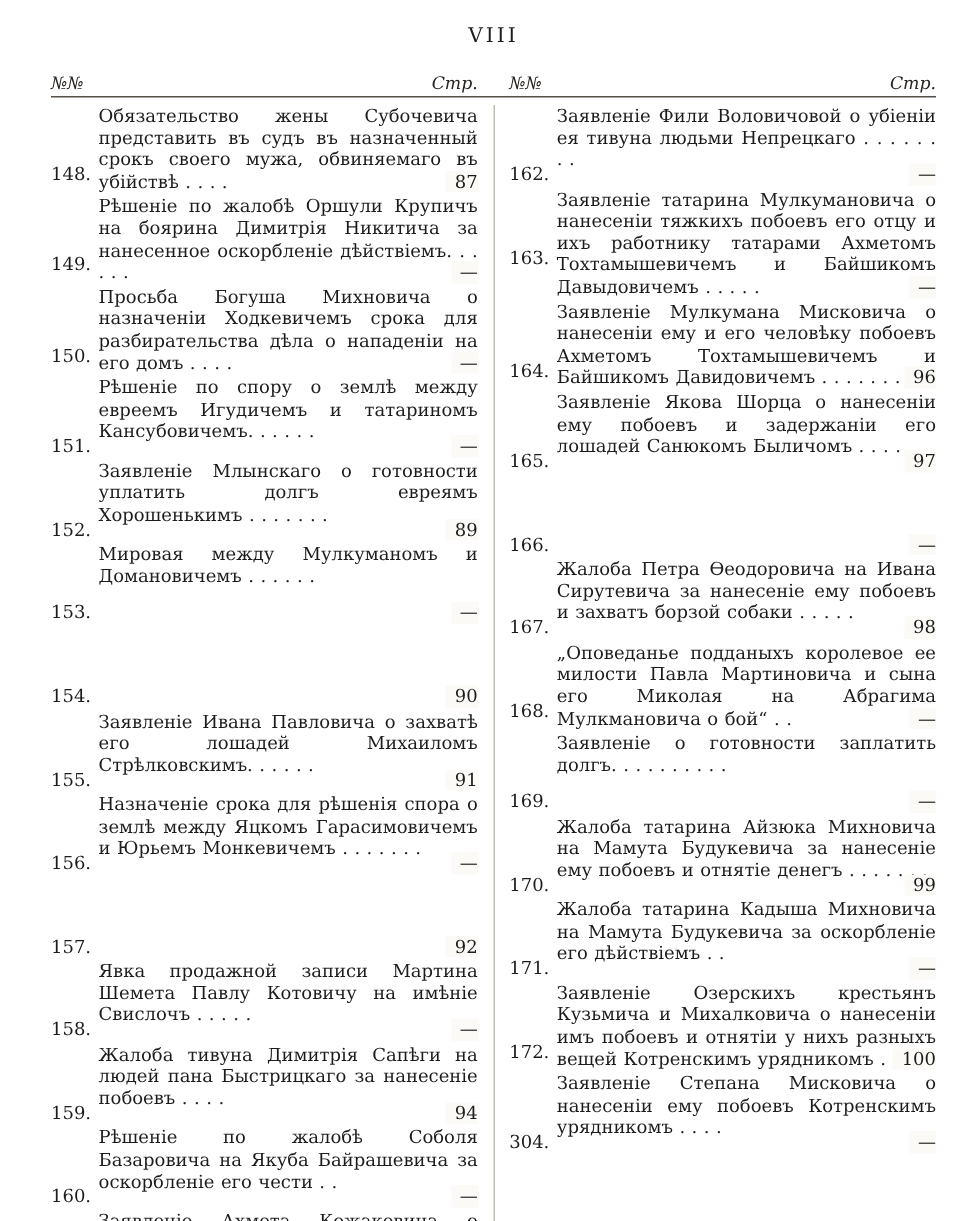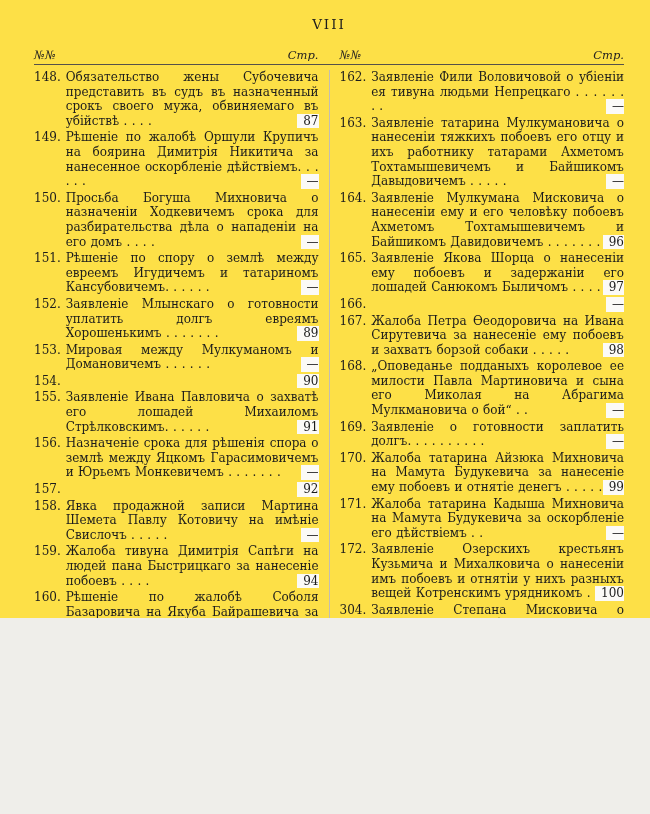--- a/index.html
+++ b/index.html
@@ -5,22 +5,22 @@
   * { margin: 0; padding: 0; box-sizing: border-box; }
   html, body { width: 650px; height: 814px; }
   body {
     background: #efeeea;
     font-family: "DejaVu Serif", "Liberation Serif", serif;
     color: #1c1c1c;
     -webkit-font-smoothing: antialiased;
   }
   .page {
     width: 650px;
-    height: 618px;
-    background: #fde047;
+    height: 814px;
+    background: #ffffff;
     padding: 16px 26px 0 34px;
     overflow: hidden;
     position: relative;
   }
   .folio {
     text-align: center;
     font-size: 13.5px;
     letter-spacing: 2px;
     margin-bottom: 16px;
   }
@@ -47,20 +47,21 @@
     display: flex;
     font-size: 12px;
     line-height: 14.6px;
     margin-bottom: 2px;
   }
   .num {
     flex: 0 0 31px;
     text-align: left;
     padding-right: 5px;
     white-space: nowrap;
+    margin-top: 39px;
   }
   .body {
     flex: 1;
     text-align: justify;
     word-spacing: 0.5px;
   }
   .pg {
     position: absolute;
     right: 0;
     bottom: 0;

